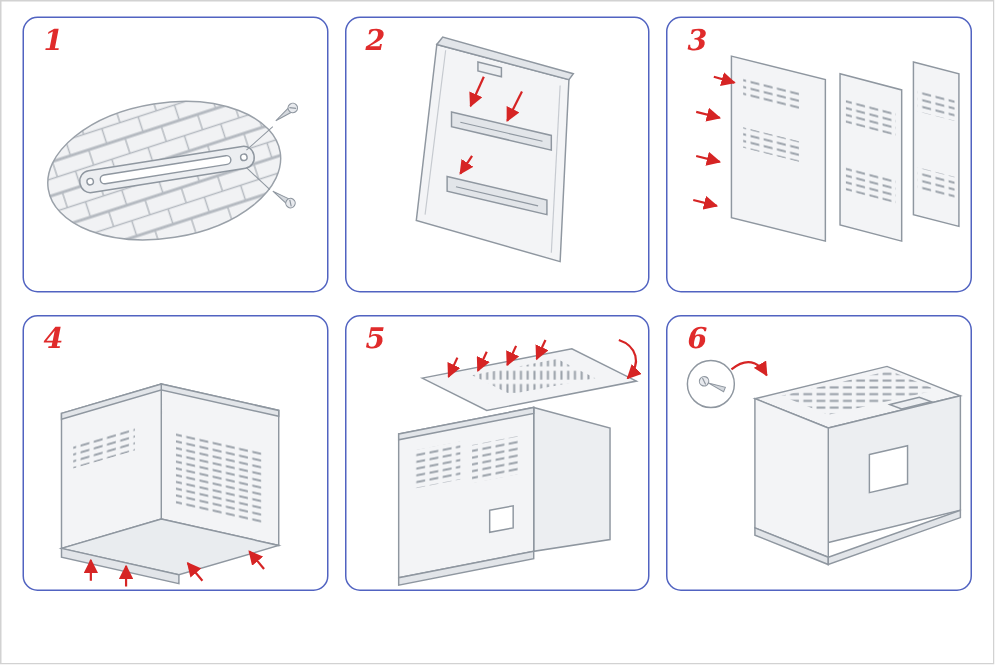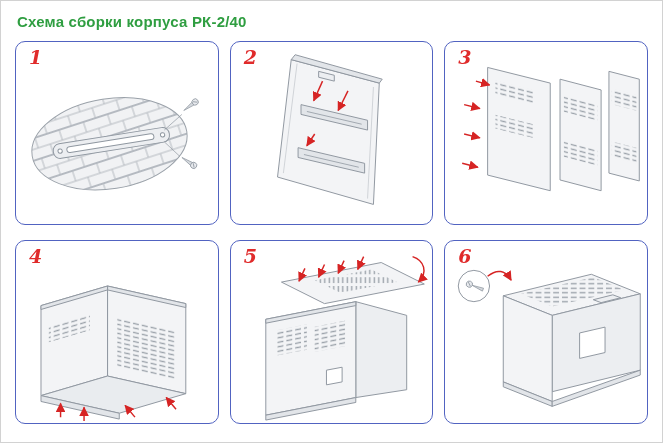--- a/index.html
+++ b/index.html
@@ -58,21 +58,20 @@
     <pattern id="ventV" width="4.6" height="9" patternUnits="userSpaceOnUse">
       <line x1="2.3" y1="1" x2="2.3" y2="7" stroke="#9aa1a9" stroke-width="1.4"></line>
     </pattern>
     <marker id="arr" viewBox="0 0 10 10" refX="9" refY="5" markerWidth="6.5" markerHeight="6.5" orient="auto">
       <path d="M0,0 L10,5 L0,10 Z" fill="#d62424"></path>
     </marker>
   </defs>
 </svg>
 
 <div class="page">
-  <h1 class="title">Схема сборки корпуса РК-2/40</h1>
 
   <div class="grid">
 
     <section class="panel">
       <span class="stepnum">1</span>
       <svg class="art" viewBox="0 0 203 186">
         <g>
           <ellipse cx="94" cy="104" rx="80" ry="46" transform="rotate(-9 94 104)" fill="url(#brick)" stroke="#9aa1a9" stroke-width="1"></ellipse>
         </g>
         <g transform="rotate(-9 94 104)">

